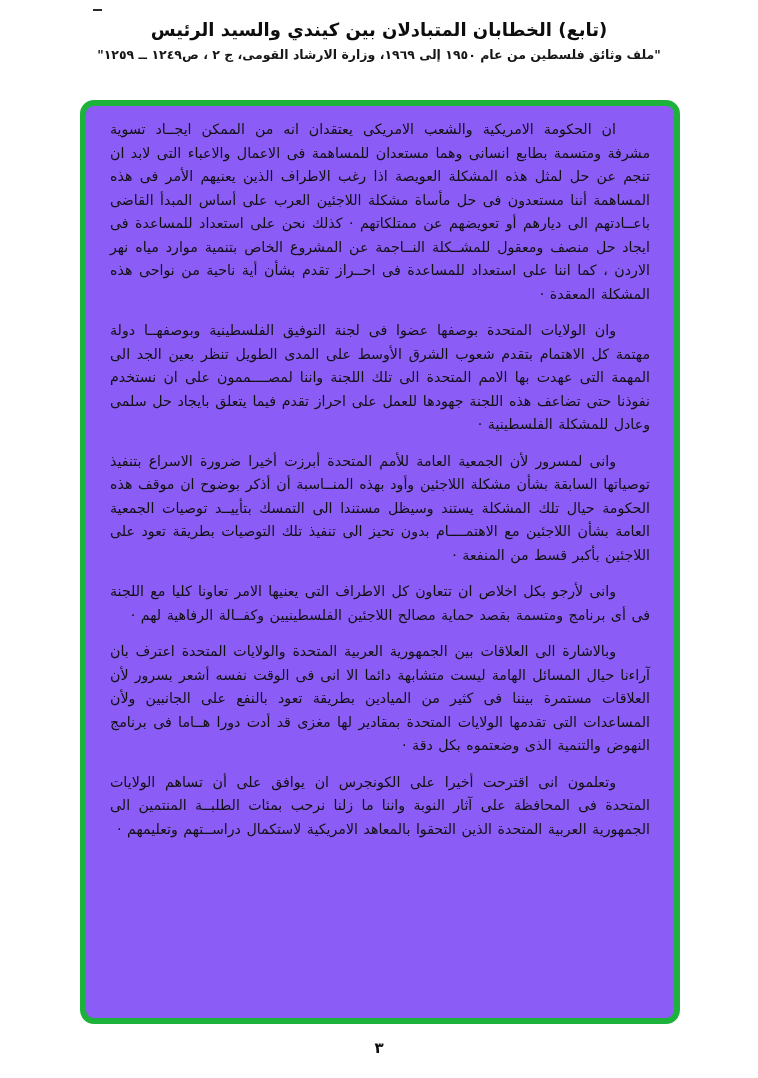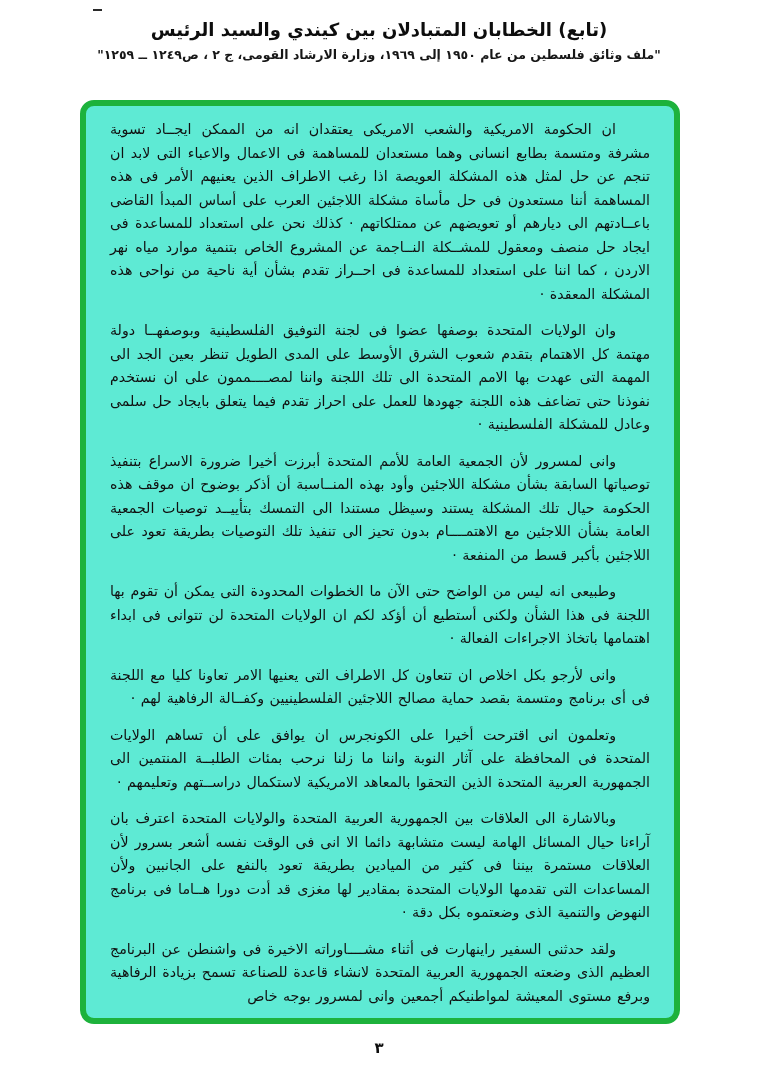--- a/index.html
+++ b/index.html
@@ -46,21 +46,21 @@
   }
   .letter-frame {
     position: absolute;
     left: 80px;
     top: 100px;
     width: 600px;
     height: 924px;
     box-sizing: border-box;
     border: 6px solid #1db23c;
     border-radius: 14px;
-    background: #5eead4;
+    background: #8b5cf6;
     padding: 12px 24px 10px 24px;
     direction: rtl;
   }
   .letter-body p {
     margin: 0 0 13px 0;
     font-size: 14.2px;
     line-height: 23.5px;
     text-align: justify;
     text-align-last: right;
     text-indent: 34px;
@@ -88,23 +88,21 @@
 <div class="doc-header">
   <div class="doc-title">(تابع) الخطابان المتبادلان بين كيندي والسيد الرئيس</div>
   <div class="doc-source">"ملف وثائق فلسطين من عام ١٩٥٠ إلى ١٩٦٩، وزارة الارشاد القومى، ج ٢ ، ص١٢٤٩ ــ ١٢٥٩"</div>
 </div>
 
 <div class="letter-frame">
   <div class="letter-body">
     <p>ان الحكومة الامريكية والشعب الامريكى يعتقدان انه من الممكن ايجــاد تسوية مشرفة ومتسمة بطابع انسانى وهما مستعدان للمساهمة فى الاعمال والاعباء التى لابد ان تنجم عن حل لمثل هذه المشكلة العويصة اذا رغب الاطراف الذين يعنيهم الأمر فى هذه المساهمة أننا مستعدون فى حل مأساة مشكلة اللاجئين العرب على أساس المبدأ القاضى باعــادتهم الى ديارهم أو تعويضهم عن ممتلكاتهم · كذلك نحن على استعداد للمساعدة فى ايجاد حل منصف ومعقول للمشــكلة النــاجمة عن المشروع الخاص بتنمية موارد مياه نهر الاردن ، كما اننا على استعداد للمساعدة فى احــراز تقدم بشأن أية ناحية من نواحى هذه المشكلة المعقدة ·</p>
     <p>وان الولايات المتحدة بوصفها عضوا فى لجنة التوفيق الفلسطينية وبوصفهــا دولة مهتمة كل الاهتمام بتقدم شعوب الشرق الأوسط على المدى الطويل تنظر بعين الجد الى المهمة التى عهدت بها الامم المتحدة الى تلك اللجنة واننا لمصــــممون على ان نستخدم نفوذنا حتى تضاعف هذه اللجنة جهودها للعمل على احراز تقدم فيما يتعلق بايجاد حل سلمى وعادل للمشكلة الفلسطينية ·</p>
     <p>وانى لمسرور لأن الجمعية العامة للأمم المتحدة أبرزت أخيرا ضرورة الاسراع بتنفيذ توصياتها السابقة بشأن مشكلة اللاجئين وأود بهذه المنــاسبة أن أذكر بوضوح ان موقف هذه الحكومة حيال تلك المشكلة يستند وسيظل مستندا الى التمسك بتأييــد توصيات الجمعية العامة بشأن اللاجئين مع الاهتمــــام بدون تحيز الى تنفيذ تلك التوصيات بطريقة تعود على اللاجئين بأكبر قسط من المنفعة ·</p>
-    <p>وطبيعى انه ليس من الواضح حتى الآن ما الخطوات المحدودة التى يمكن أن تقوم بها اللجنة فى هذا الشأن ولكنى أستطيع أن أؤكد لكم ان الولايات المتحدة لن تتوانى فى ابداء اهتمامها باتخاذ الاجراءات الفعالة ·</p>
     <p>وانى لأرجو بكل اخلاص ان تتعاون كل الاطراف التى يعنيها الامر تعاونا كليا مع اللجنة فى أى برنامج ومتسمة بقصد حماية مصالح اللاجئين الفلسطينيين وكفــالة الرفاهية لهم ·</p>
+    <p>وبالاشارة الى العلاقات بين الجمهورية العربية المتحدة والولايات المتحدة اعترف بان آراءنا حيال المسائل الهامة ليست متشابهة دائما الا انى فى الوقت نفسه أشعر بسرور لأن العلاقات مستمرة بيننا فى كثير من الميادين بطريقة تعود بالنفع على الجانبين ولأن المساعدات التى تقدمها الولايات المتحدة بمقادير لها مغزى قد أدت دورا هــاما فى برنامج النهوض والتنمية الذى وضعتموه بكل دقة ·</p>
     <p>وتعلمون انى اقترحت أخيرا على الكونجرس ان يوافق على أن تساهم الولايات المتحدة فى المحافظة على آثار النوبة واننا ما زلنا نرحب بمئات الطلبــة المنتمين الى الجمهورية العربية المتحدة الذين التحقوا بالمعاهد الامريكية لاستكمال دراســتهم وتعليمهم ·</p>
-    <p>وبالاشارة الى العلاقات بين الجمهورية العربية المتحدة والولايات المتحدة اعترف بان آراءنا حيال المسائل الهامة ليست متشابهة دائما الا انى فى الوقت نفسه أشعر بسرور لأن العلاقات مستمرة بيننا فى كثير من الميادين بطريقة تعود بالنفع على الجانبين ولأن المساعدات التى تقدمها الولايات المتحدة بمقادير لها مغزى قد أدت دورا هــاما فى برنامج النهوض والتنمية الذى وضعتموه بكل دقة ·</p>
-    <p>ولقد حدثنى السفير راينهارت فى أثناء مشــــاوراته الاخيرة فى واشنطن عن البرنامج العظيم الذى وضعته الجمهورية العربية المتحدة لانشاء قاعدة للصناعة تسمح بزيادة الرفاهية وبرفع مستوى المعيشة لمواطنيكم أجمعين وانى لمسرور بوجه خاص</p>
   </div>
 </div>
 
 <div class="page-footer">
   <span class="page-number">٣</span>
 </div>
 
 </body></html>

